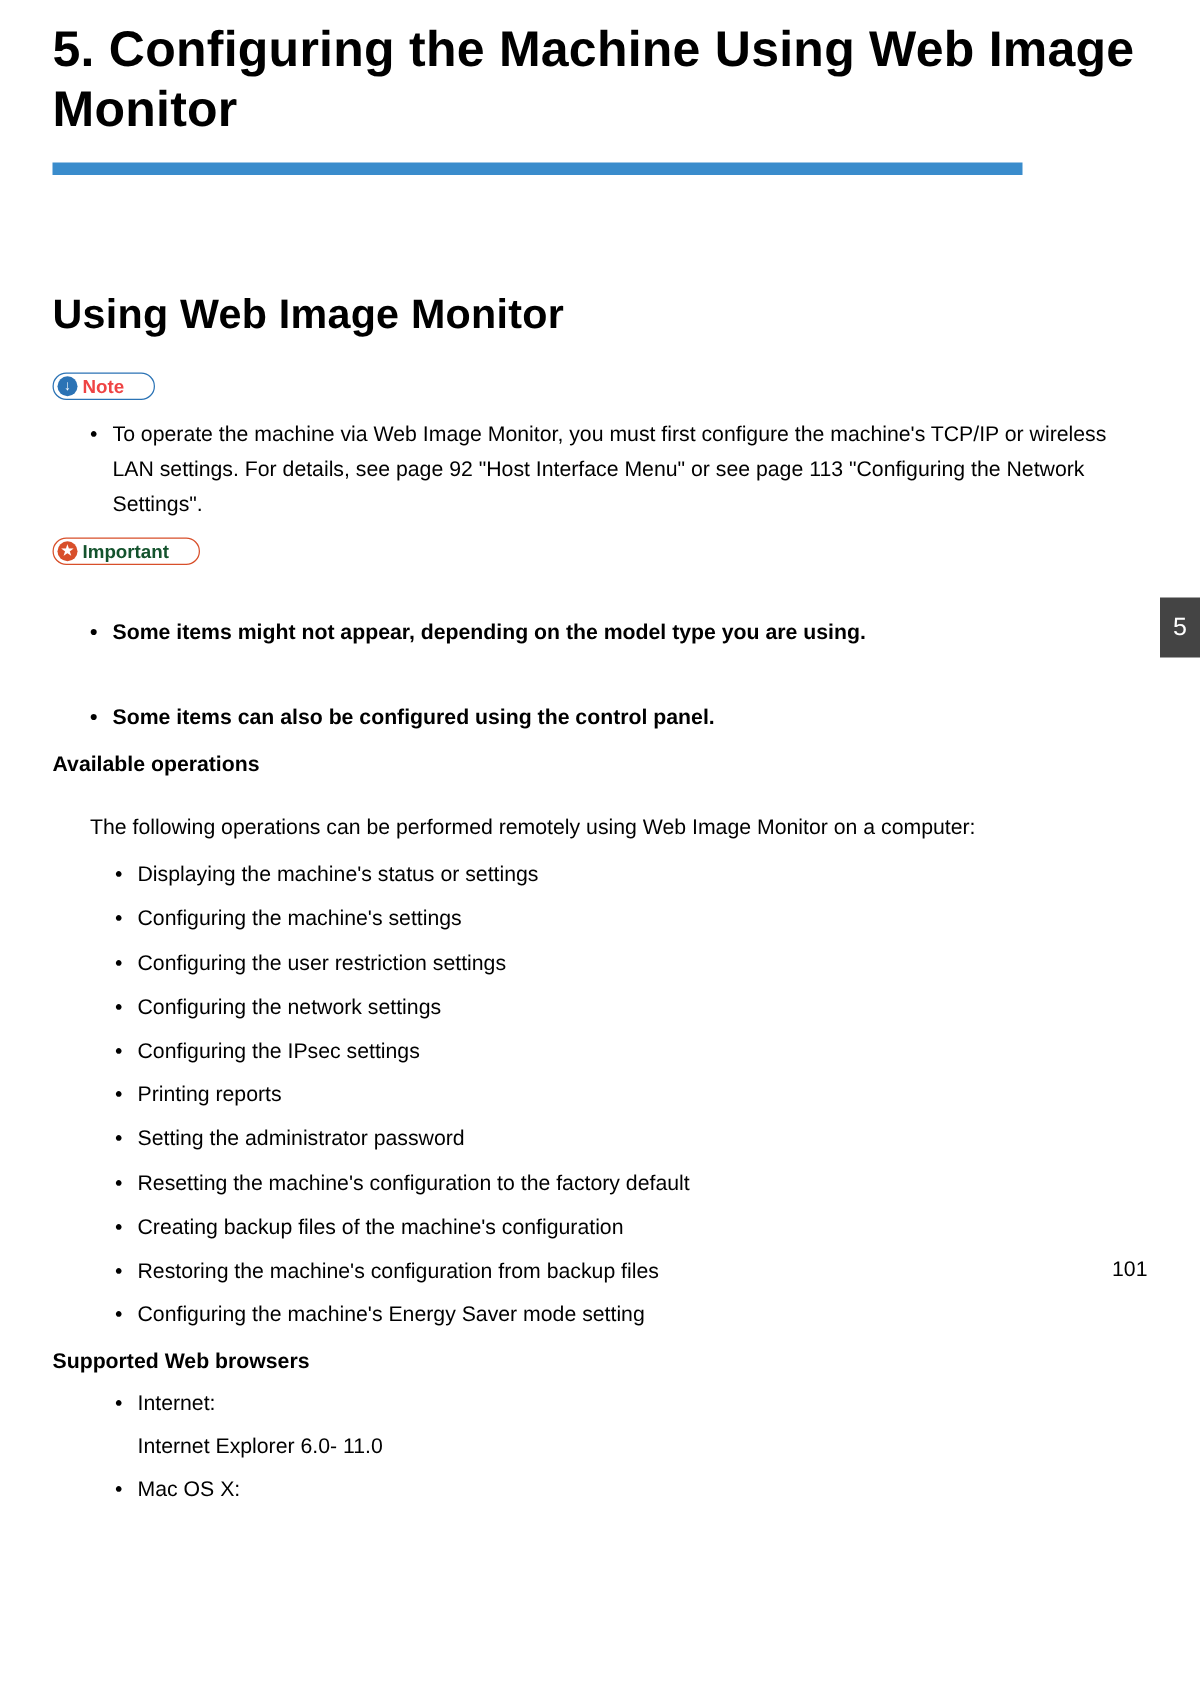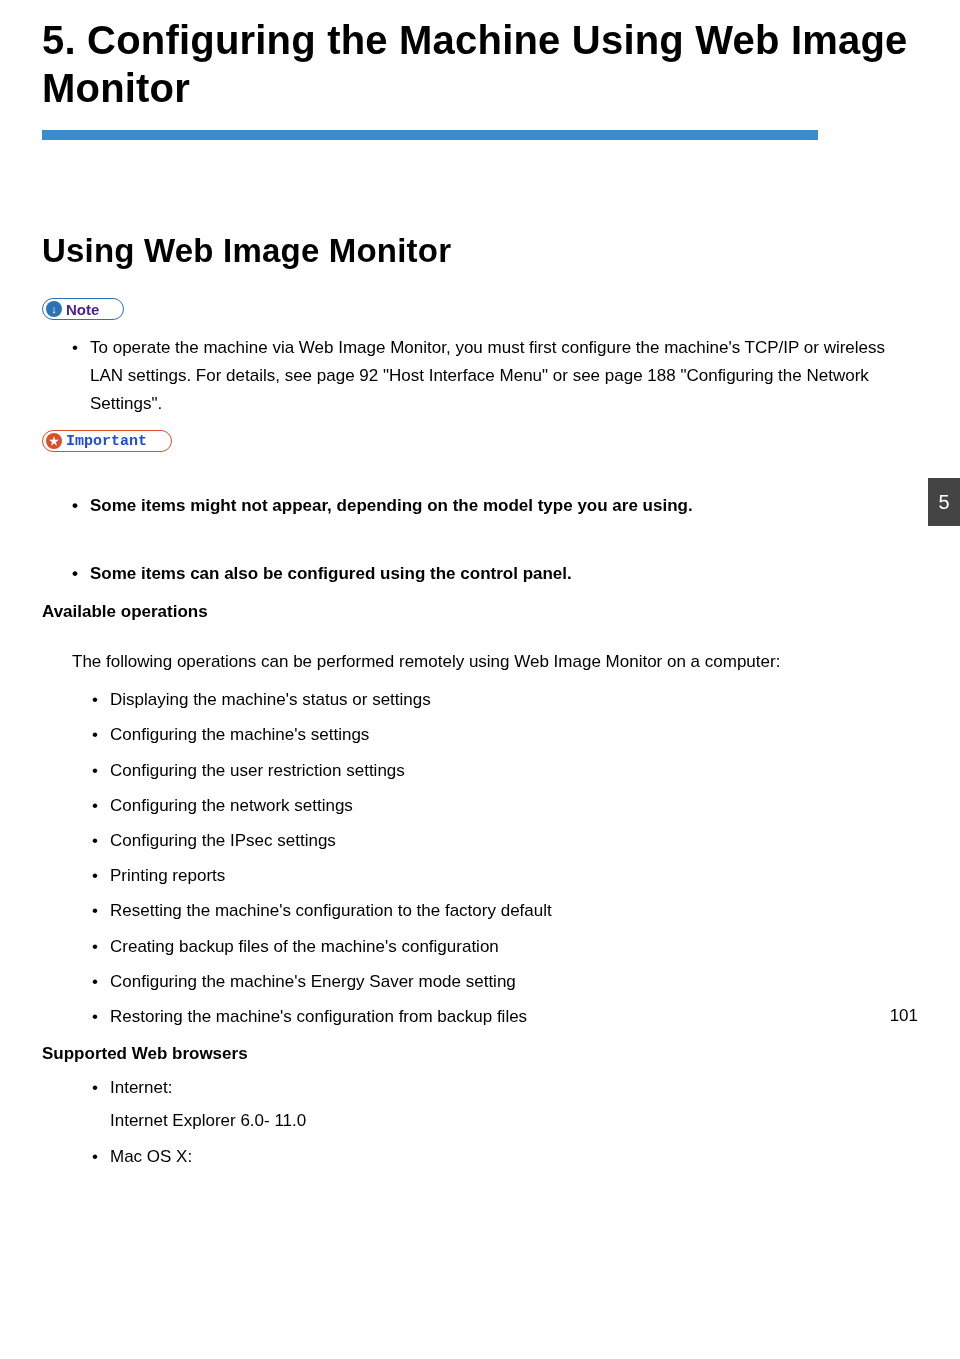--- a/index.html
+++ b/index.html
@@ -6,25 +6,25 @@
   html, body { width: 960px; height: 1359px; background: #fff; font-family: "Segoe UI", "Helvetica Neue", Arial, sans-serif; color: #000; }
   .page { position: relative; width: 960px; height: 1062px; padding: 0 42px; }
   .chapter-title { font-size: 40px; font-weight: 700; line-height: 1.2; padding-top: 16px; letter-spacing: 0.2px; }
   .blue-bar { height: 10px; background: #3a8ccc; margin-top: 18px; width: 776px; }
   .section-title { font-size: 33px; font-weight: 700; margin-top: 92px; letter-spacing: 0.2px; }
   .callout-badge { display: inline-flex; align-items: center; border: 1px solid #999; border-radius: 12px; height: 22px; padding: 0 24px 0 3px; margin-top: 28px; }
   .callout-badge .icon-circle { width: 16px; height: 16px; border-radius: 50%; display: flex; align-items: center; justify-content: center; margin-right: 4px; flex-shrink: 0; }
   .callout-badge .label { font-size: 15px; font-weight: 700; }
   .note-badge { border-color: #2b73b5; }
   .note-badge .icon-circle { background: #2b73b5; }
-  .note-badge .label { color: #4c1d95; }
+  .note-badge .label { color: #ef4444; }
   .note-arrow { color: #fff; font-size: 11px; font-weight: 700; line-height: 1; }
   .important-badge { border-color: #d84f2a; margin-top: 8px; }
   .important-badge .icon-circle { background: #d84f2a; }
-  .important-badge .label { color: #1d4ed8; font-family: Liberation Mono, monospace; }
+  .important-badge .label { color: #14532d; }
   .important-star { color: #fff; font-size: 11px; font-weight: 700; line-height: 1; }
   ul.level1 { list-style: none; margin-top: 14px; padding-left: 30px; }
   ul.level1 > li { position: relative; padding-left: 18px; font-size: 17px; line-height: 1.65; margin-bottom: 4px; }
   ul.level1 > li::before { content: "•"; position: absolute; left: 0; top: 0; font-size: 17px; }
   ul.level1 > li.bold { font-weight: 700; margin-top: 40px; }
   .subheading { font-size: 17px; font-weight: 700; margin-top: 14px; }
   .body-text { font-size: 17px; line-height: 1.65; margin-top: 26px; padding-left: 30px; }
   ul.level2 { list-style: none; margin-top: 10px; padding-left: 50px; }
   ul.level2 > li { position: relative; padding-left: 18px; font-size: 17px; line-height: 1.6; margin-bottom: 8px; }
   ul.level2 > li::before { content: "•"; position: absolute; left: 0; top: 0; font-size: 17px; }
@@ -41,21 +41,21 @@
 
   <h2 class="section-title">Using Web Image Monitor</h2>
 
   <div class="callout-badge note-badge">
     <span class="icon-circle">
         <span class="note-arrow">↓</span>
       </span>
     <span class="label">Note</span>
   </div>
   <ul class="level1">
-    <li>To operate the machine via Web Image Monitor, you must first configure the machine's TCP/IP or wireless LAN settings. For details, see page 92 "Host Interface Menu" or see page 188 "Configuring the Network Settings".</li>
+    <li>To operate the machine via Web Image Monitor, you must first configure the machine's TCP/IP or wireless LAN settings. For details, see page 92 "Host Interface Menu" or see page 113 "Configuring the Network Settings".</li>
   </ul>
 
   <div class="callout-badge important-badge">
     <span class="icon-circle">
         <span class="important-star">★</span>
       </span>
     <span class="label">Important</span>
   </div>
   <ul class="level1">
     <li class="bold">Some items might not appear, depending on the model type you are using.</li>
@@ -64,24 +64,25 @@
 
   <div class="subheading">Available operations</div>
   <div class="body-text">The following operations can be performed remotely using Web Image Monitor on a computer:</div>
   <ul class="level2">
     <li>Displaying the machine's status or settings</li>
     <li>Configuring the machine's settings</li>
     <li>Configuring the user restriction settings</li>
     <li>Configuring the network settings</li>
     <li>Configuring the IPsec settings</li>
     <li>Printing reports</li>
+    <li>Setting the administrator password</li>
     <li>Resetting the machine's configuration to the factory default</li>
     <li>Creating backup files of the machine's configuration</li>
+    <li>Restoring the machine's configuration from backup files</li>
     <li>Configuring the machine's Energy Saver mode setting</li>
-    <li>Restoring the machine's configuration from backup files</li>
   </ul>
 
   <div class="subheading">Supported Web browsers</div>
   <ul class="level2">
     <li>
       <span>Internet:</span>
       <span class="sub-detail">Internet Explorer 6.0- 11.0</span>
     </li>
     <li>
       <span>Mac OS X:</span>

